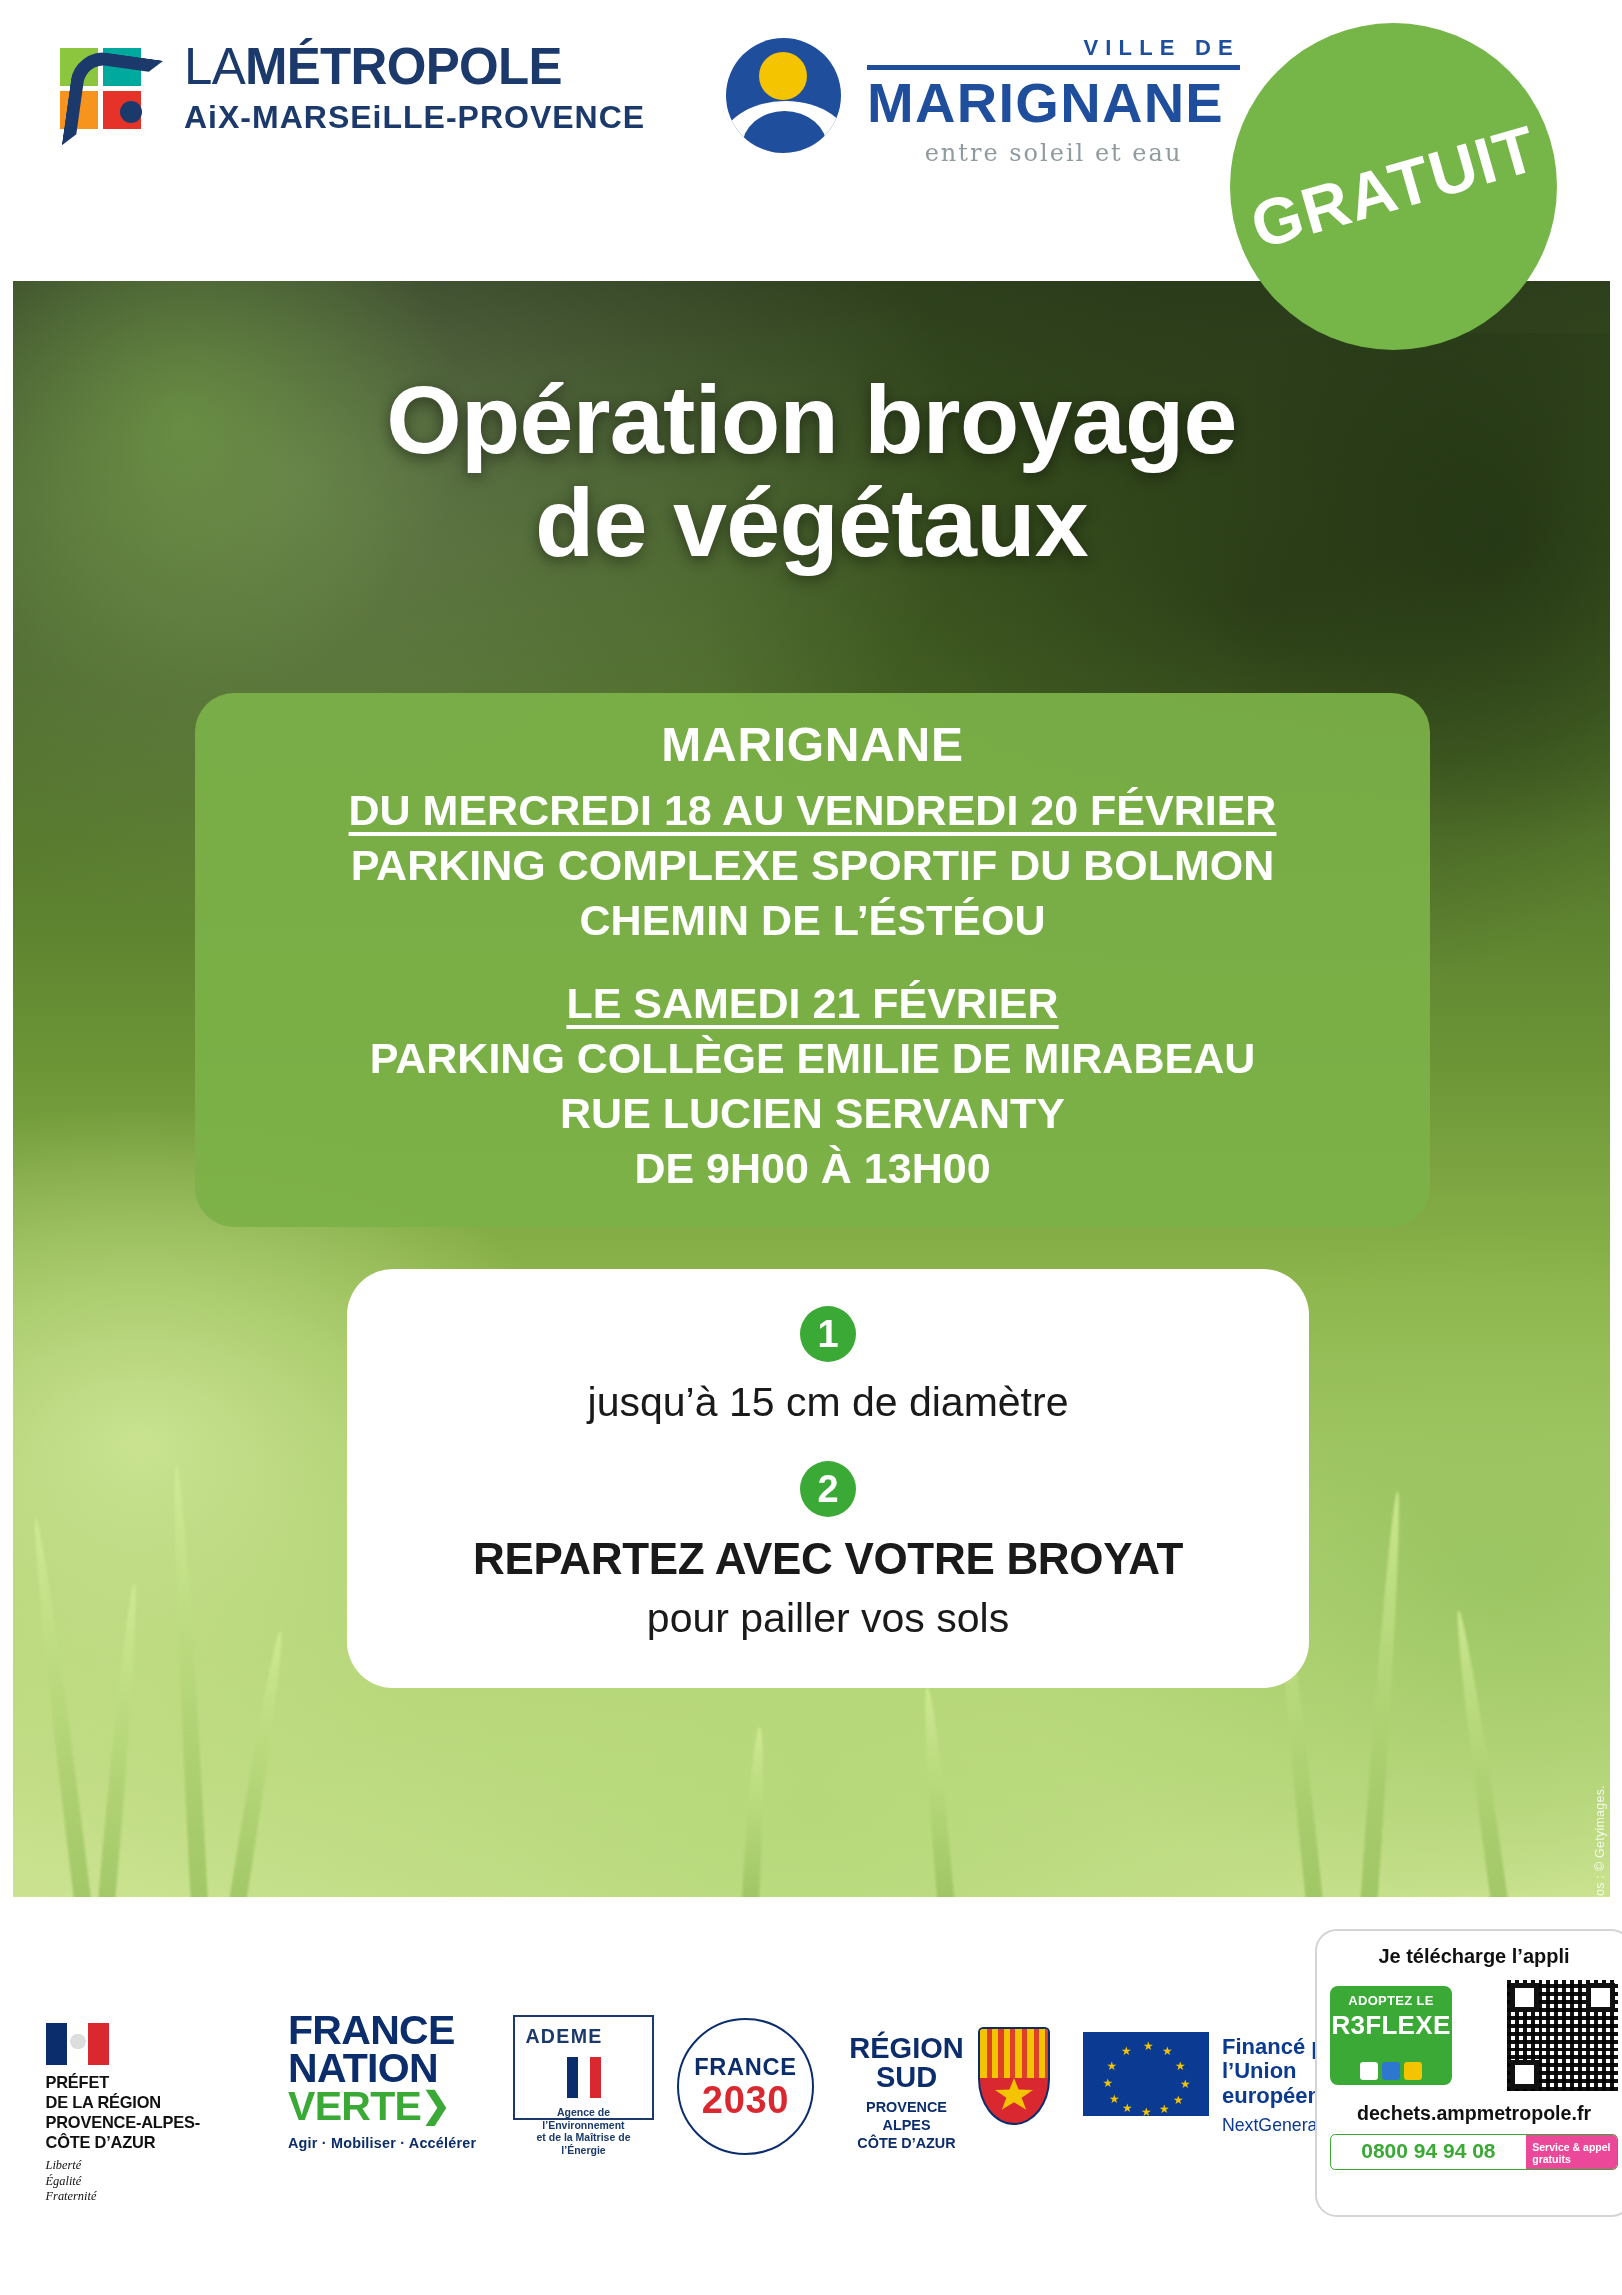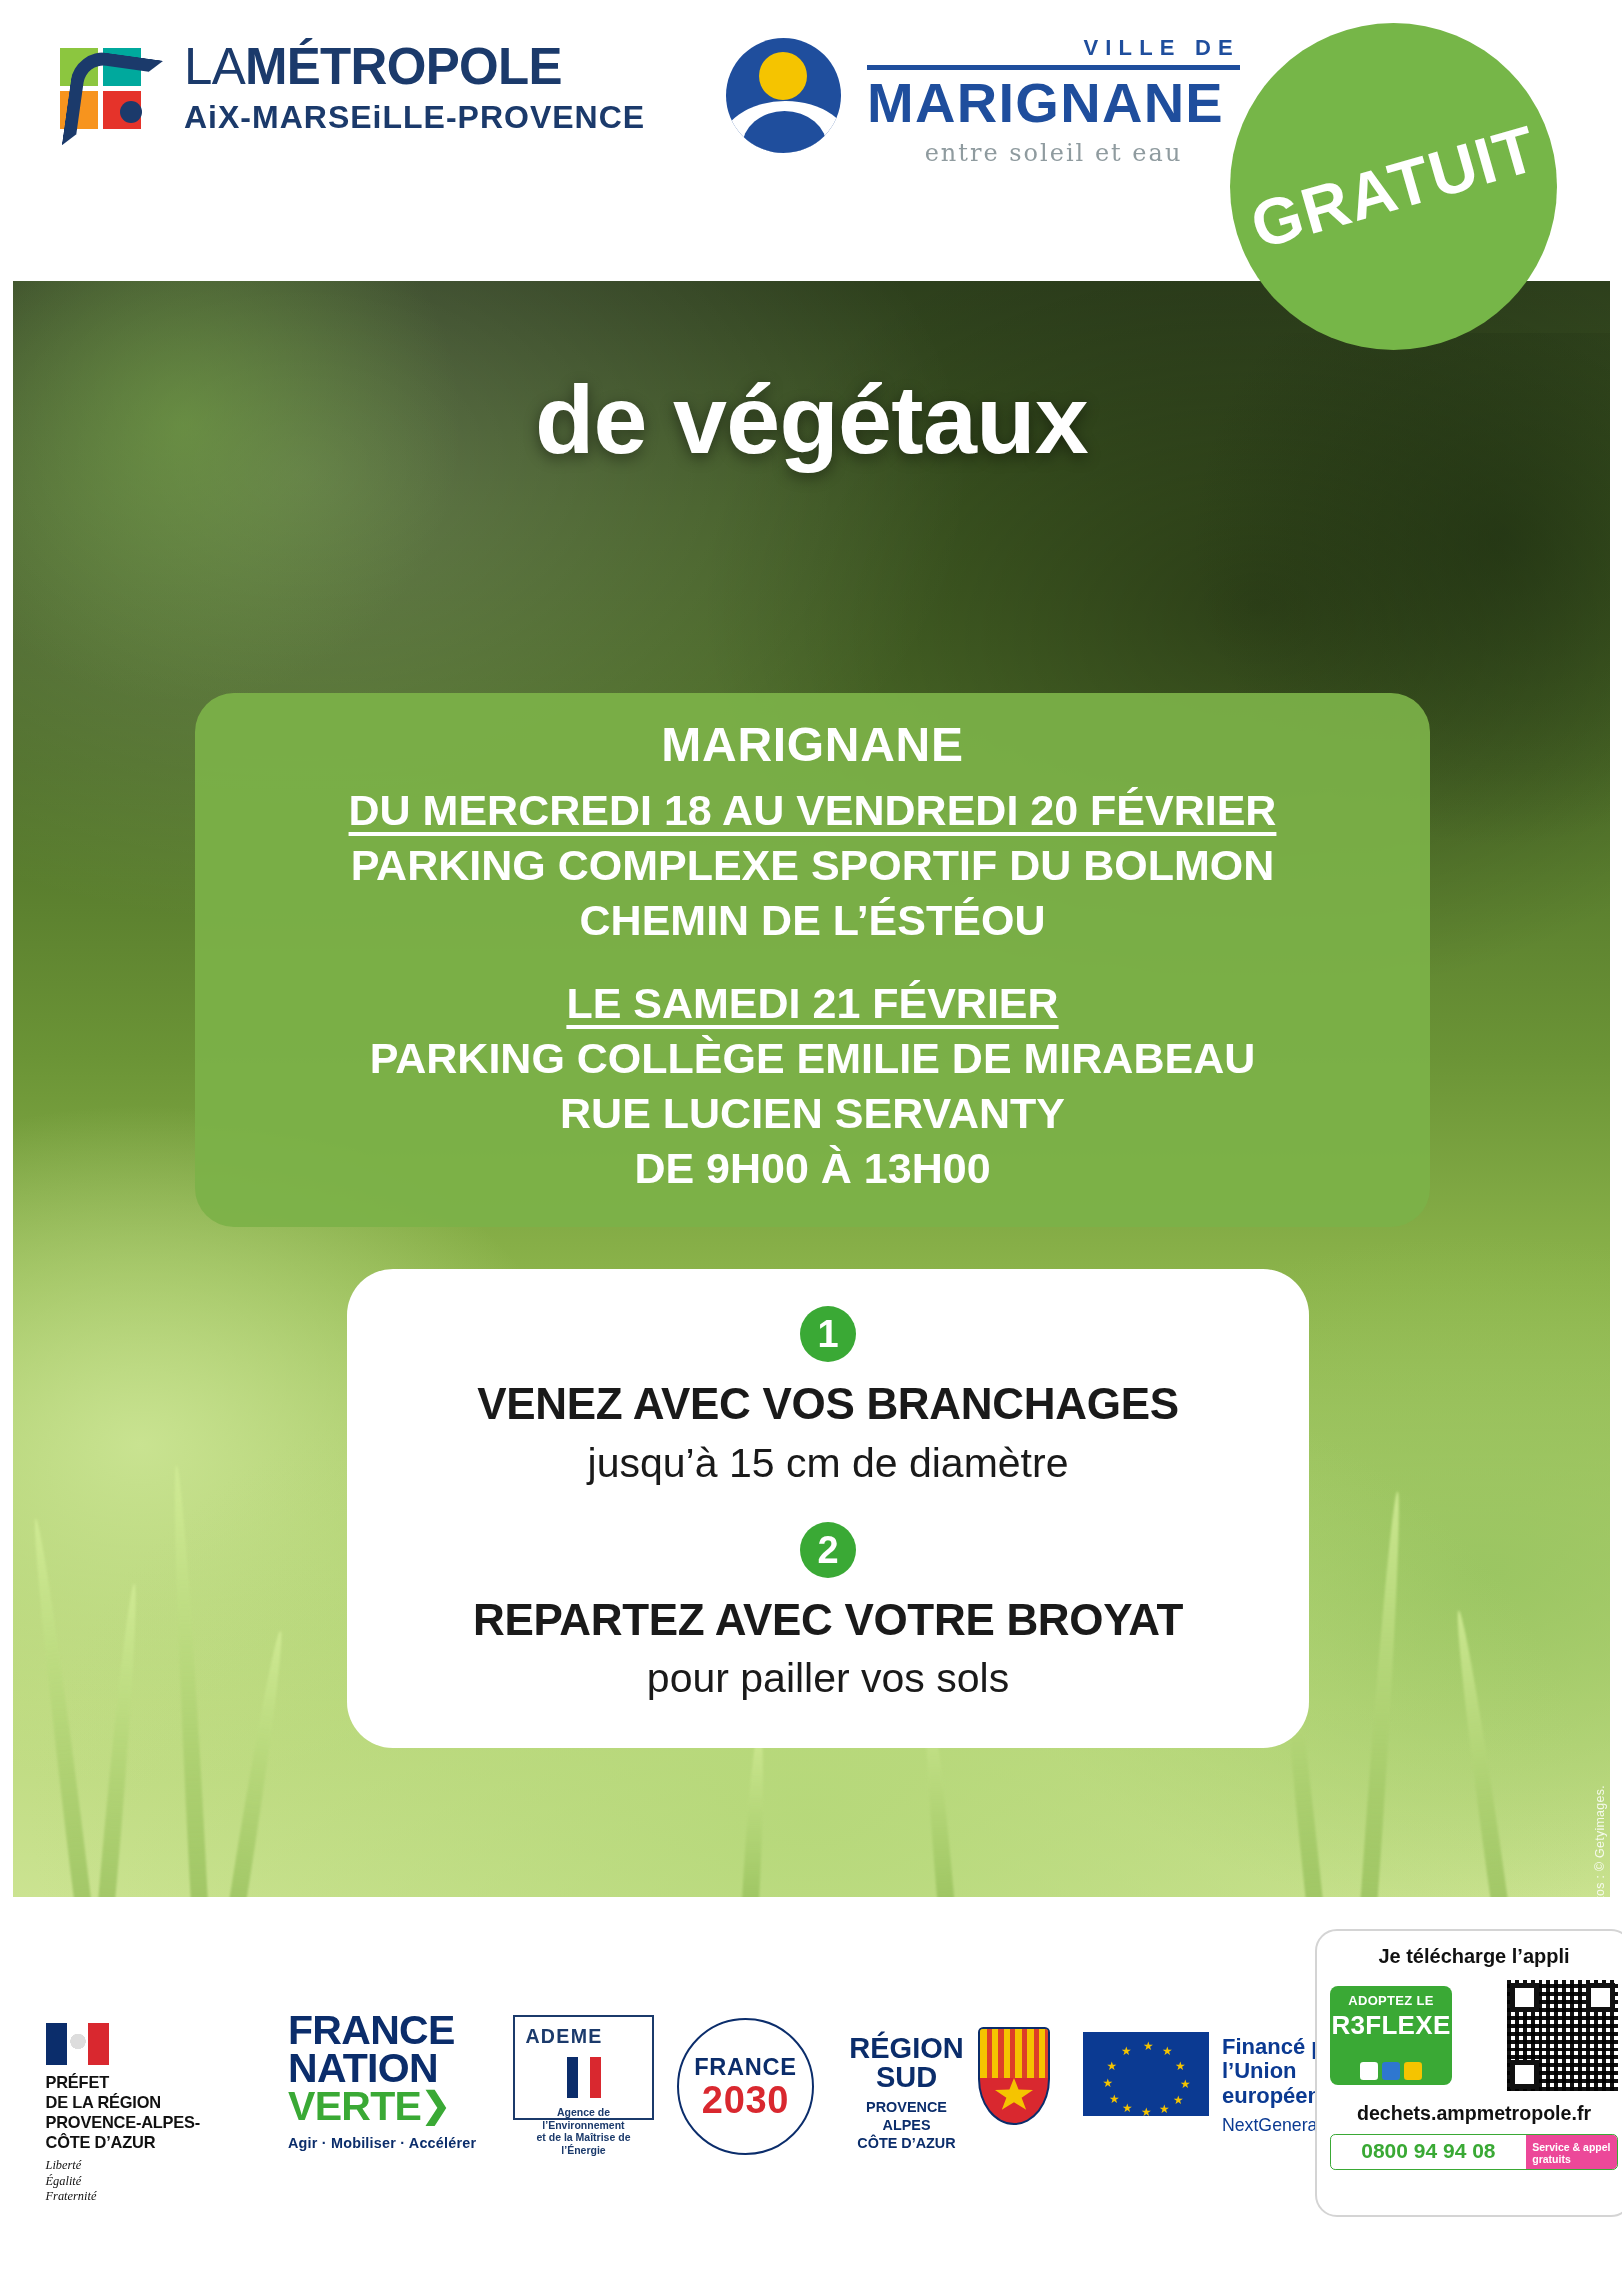--- a/index.html
+++ b/index.html
@@ -621,38 +621,38 @@
   <span class="blade" style="left:98px; height:340px; transform:rotate(5deg);"></span>
   <span class="blade" style="left:167px; height:458px; transform:rotate(-3deg);"></span>
   <span class="blade" style="left:236px; height:294px; transform:rotate(9deg);"></span>
   <span class="blade" style="left:1276px;height:366px; transform:rotate(-6deg);"></span>
   <span class="blade" style="left:1361px;height:432px; transform:rotate(4deg);"></span>
   <span class="blade" style="left:1459px;height:314px; transform:rotate(-8deg);"></span>
   <span class="blade" style="left:733px;height:196px; transform:rotate(3deg);"></span>
   <span class="blade" style="left:916px;height:236px; transform:rotate(-5deg);"></span>
 
   <div class="poster-title">
+    <div>Opération broyage</div>
     <div>de végétaux</div>
   </div>
 
   <div class="info-panel">
     <div class="info-city">MARIGNANE</div>
     <div class="info-line u">DU MERCREDI 18 AU VENDREDI 20 FÉVRIER</div>
     <div class="info-line">PARKING COMPLEXE SPORTIF DU BOLMON</div>
     <div class="info-line">CHEMIN DE L’ÉSTÉOU</div>
     <div class="info-gap"></div>
     <div class="info-line u">LE SAMEDI 21 FÉVRIER</div>
     <div class="info-line">PARKING COLLÈGE EMILIE DE MIRABEAU</div>
     <div class="info-line">RUE LUCIEN SERVANTY</div>
     <div class="info-line">DE 9H00 À 13H00</div>
   </div>
 
   <div class="steps-panel">
     <div class="step-num">1</div>
-    <div class="step-title">VENEZ AVEC VOS BRANCHAGES</div>
     <div class="step-sub">jusqu’à 15 cm de diamètre</div>
     <div class="step-spacer"></div>
     <div class="step-num">2</div>
     <div class="step-title">REPARTEZ AVEC VOTRE BROYAT</div>
     <div class="step-sub">pour pailler vos sols</div>
   </div>
 
   <div class="credit-vertical">Métropole Aix-Marseille-Provence — 58 boulevard Charles Livon — 13007 MARSEILLE — Création : DGACREEG 2024 — Photos : © Getyimages.</div>
 </div>
 

